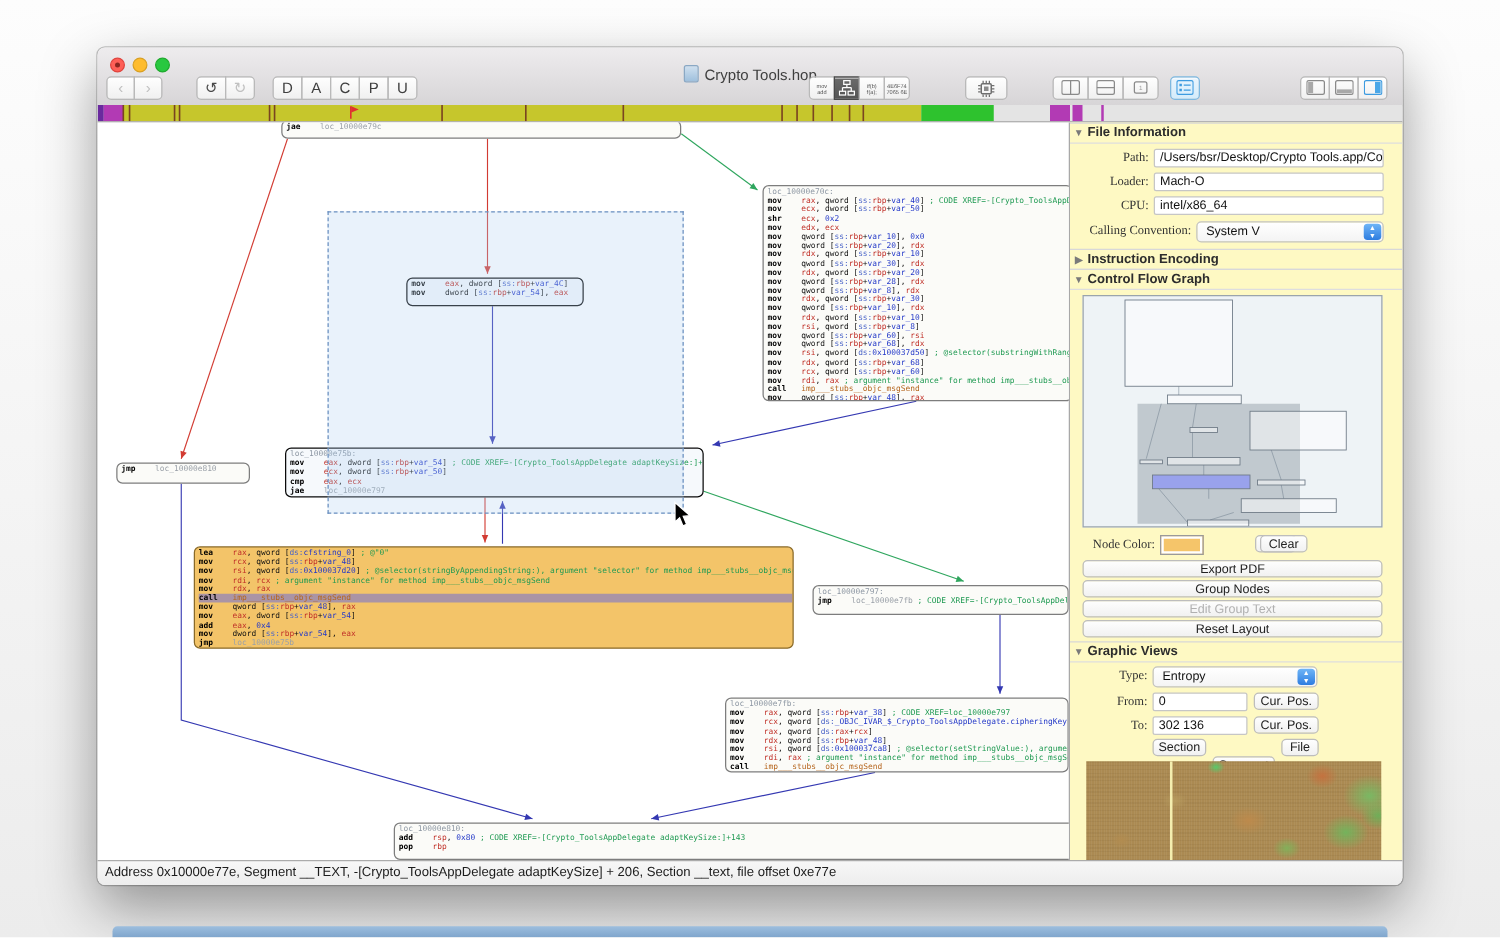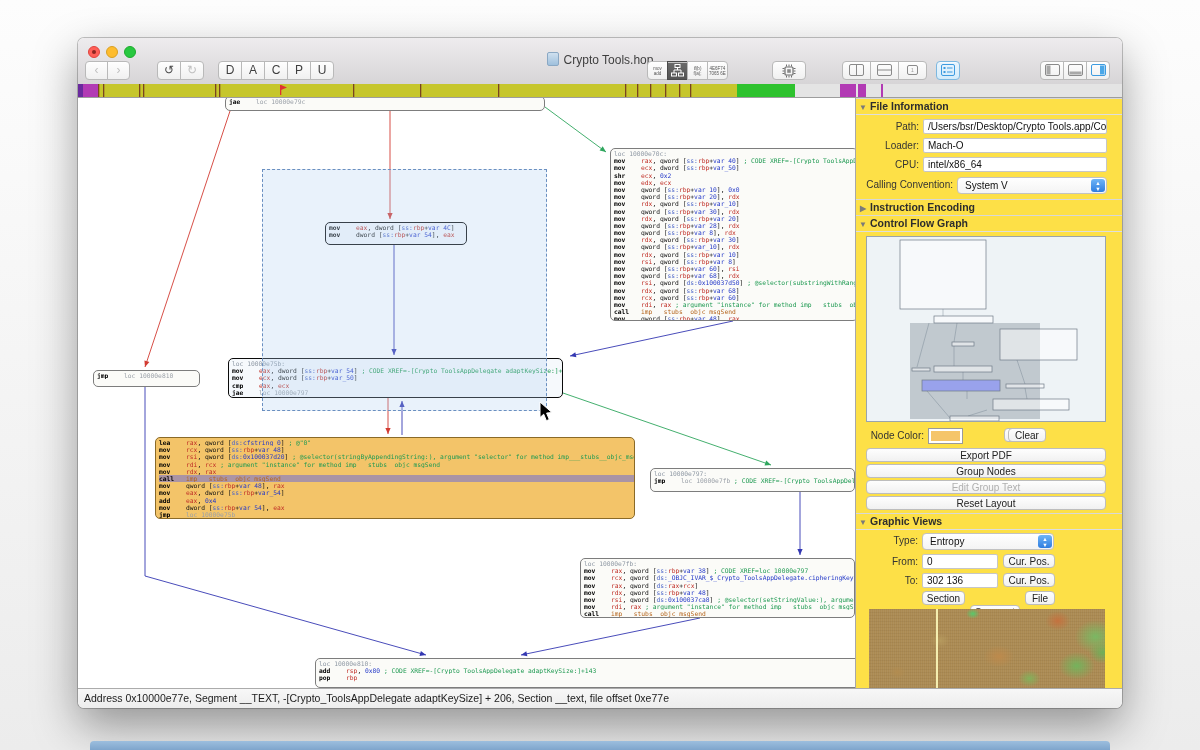--- a/index.html
+++ b/index.html
@@ -49,25 +49,25 @@
   .t-mn{font-weight:bold;color:#000;display:inline-block;min-width:27px;}
   .t-hdr{color:#8d97a3;}
   .t-reg{color:#c03028;}
   .t-num{color:#2338c8;}
   .t-seg{color:#4a64c8;}
   .t-loc{color:#9aa0a8;}
   .t-imp{color:#b5651d;}
   .t-com{color:#1f9a52;}
   #selection{position:absolute;border:1px dashed #6a8fc0;background:rgba(175,208,240,.28);pointer-events:none;}
   
-  #sidebar{position:absolute;left:778px;top:0;width:266px;height:590px;background:#fde047;font-size:10px;color:#222;overflow:hidden;}
+  #sidebar{position:absolute;left:778px;top:0;width:266px;height:590px;background:#fef9c3;font-size:10px;color:#222;overflow:hidden;}
   .sb-hdr{position:absolute;left:0;width:100%;height:15px;line-height:15px;font-weight:bold;font-size:10.5px;color:#2d2d2d;
           border-top:1px solid #d8d8d8;border-bottom:1px solid #dedede;}
   .sb-hdr .tri{display:inline-block;width:14px;text-align:center;color:#7a7a7a;font-size:8px;}
-  .sb-lab{position:absolute;text-align:right;color:#333;line-height:15px;}
+  .sb-lab{position:absolute;text-align:right;color:#333;line-height:15px;font-family:Liberation Serif, serif;}
   .sb-field{position:absolute;height:15px;line-height:14px;background:#fff;border:1px solid #c6c6c6;border-radius:2px;
             box-sizing:border-box;padding:0 4px;white-space:nowrap;overflow:hidden;font-size:10px;color:#111;}
   .popup{position:absolute;height:17px;line-height:16px;background:linear-gradient(#fff,#f4f4f4);border:1px solid #c2c2c2;border-radius:4px;
          box-sizing:border-box;padding:0 20px 0 7px;font-size:10px;color:#111;}
   .stepper{position:absolute;right:1px;top:1px;width:14px;height:13px;border-radius:3px;background:linear-gradient(#6fb5f7,#2e7de0);
            color:#fff;font-size:5.5px;line-height:6px;text-align:center;padding-top:1px;box-sizing:border-box;}
   .sb-btn{position:absolute;height:14px;line-height:13px;background:linear-gradient(#fefefe,#f1f1f1);border:1px solid #bdbdbd;
           border-radius:4px;text-align:center;font-size:10px;color:#222;box-sizing:border-box;}
   .sb-btn.dis{color:#b0b0b0;}
   #minimap{position:absolute;left:10px;top:138px;width:240px;height:186px;background:#eef3f6;border:1px solid #9aa4ac;box-sizing:border-box;}

